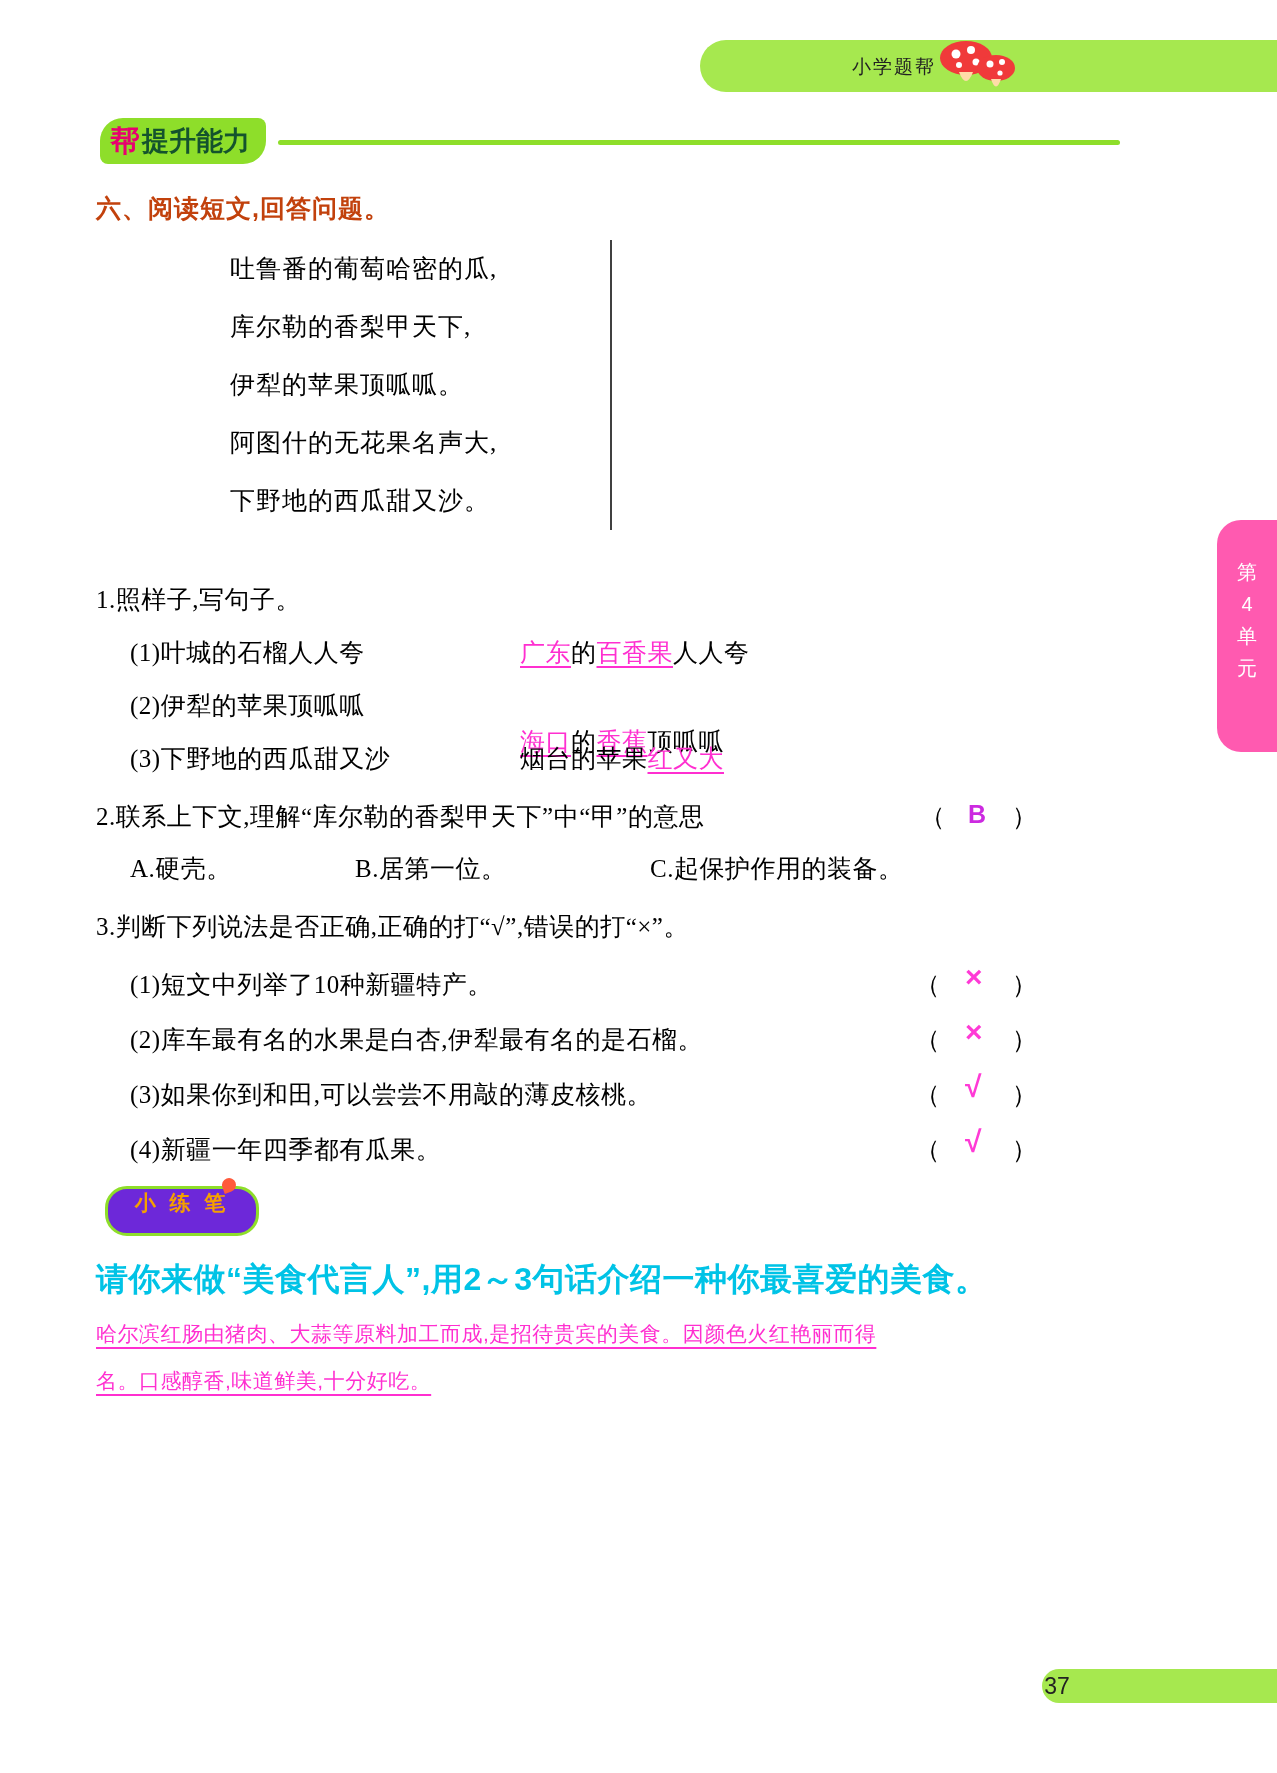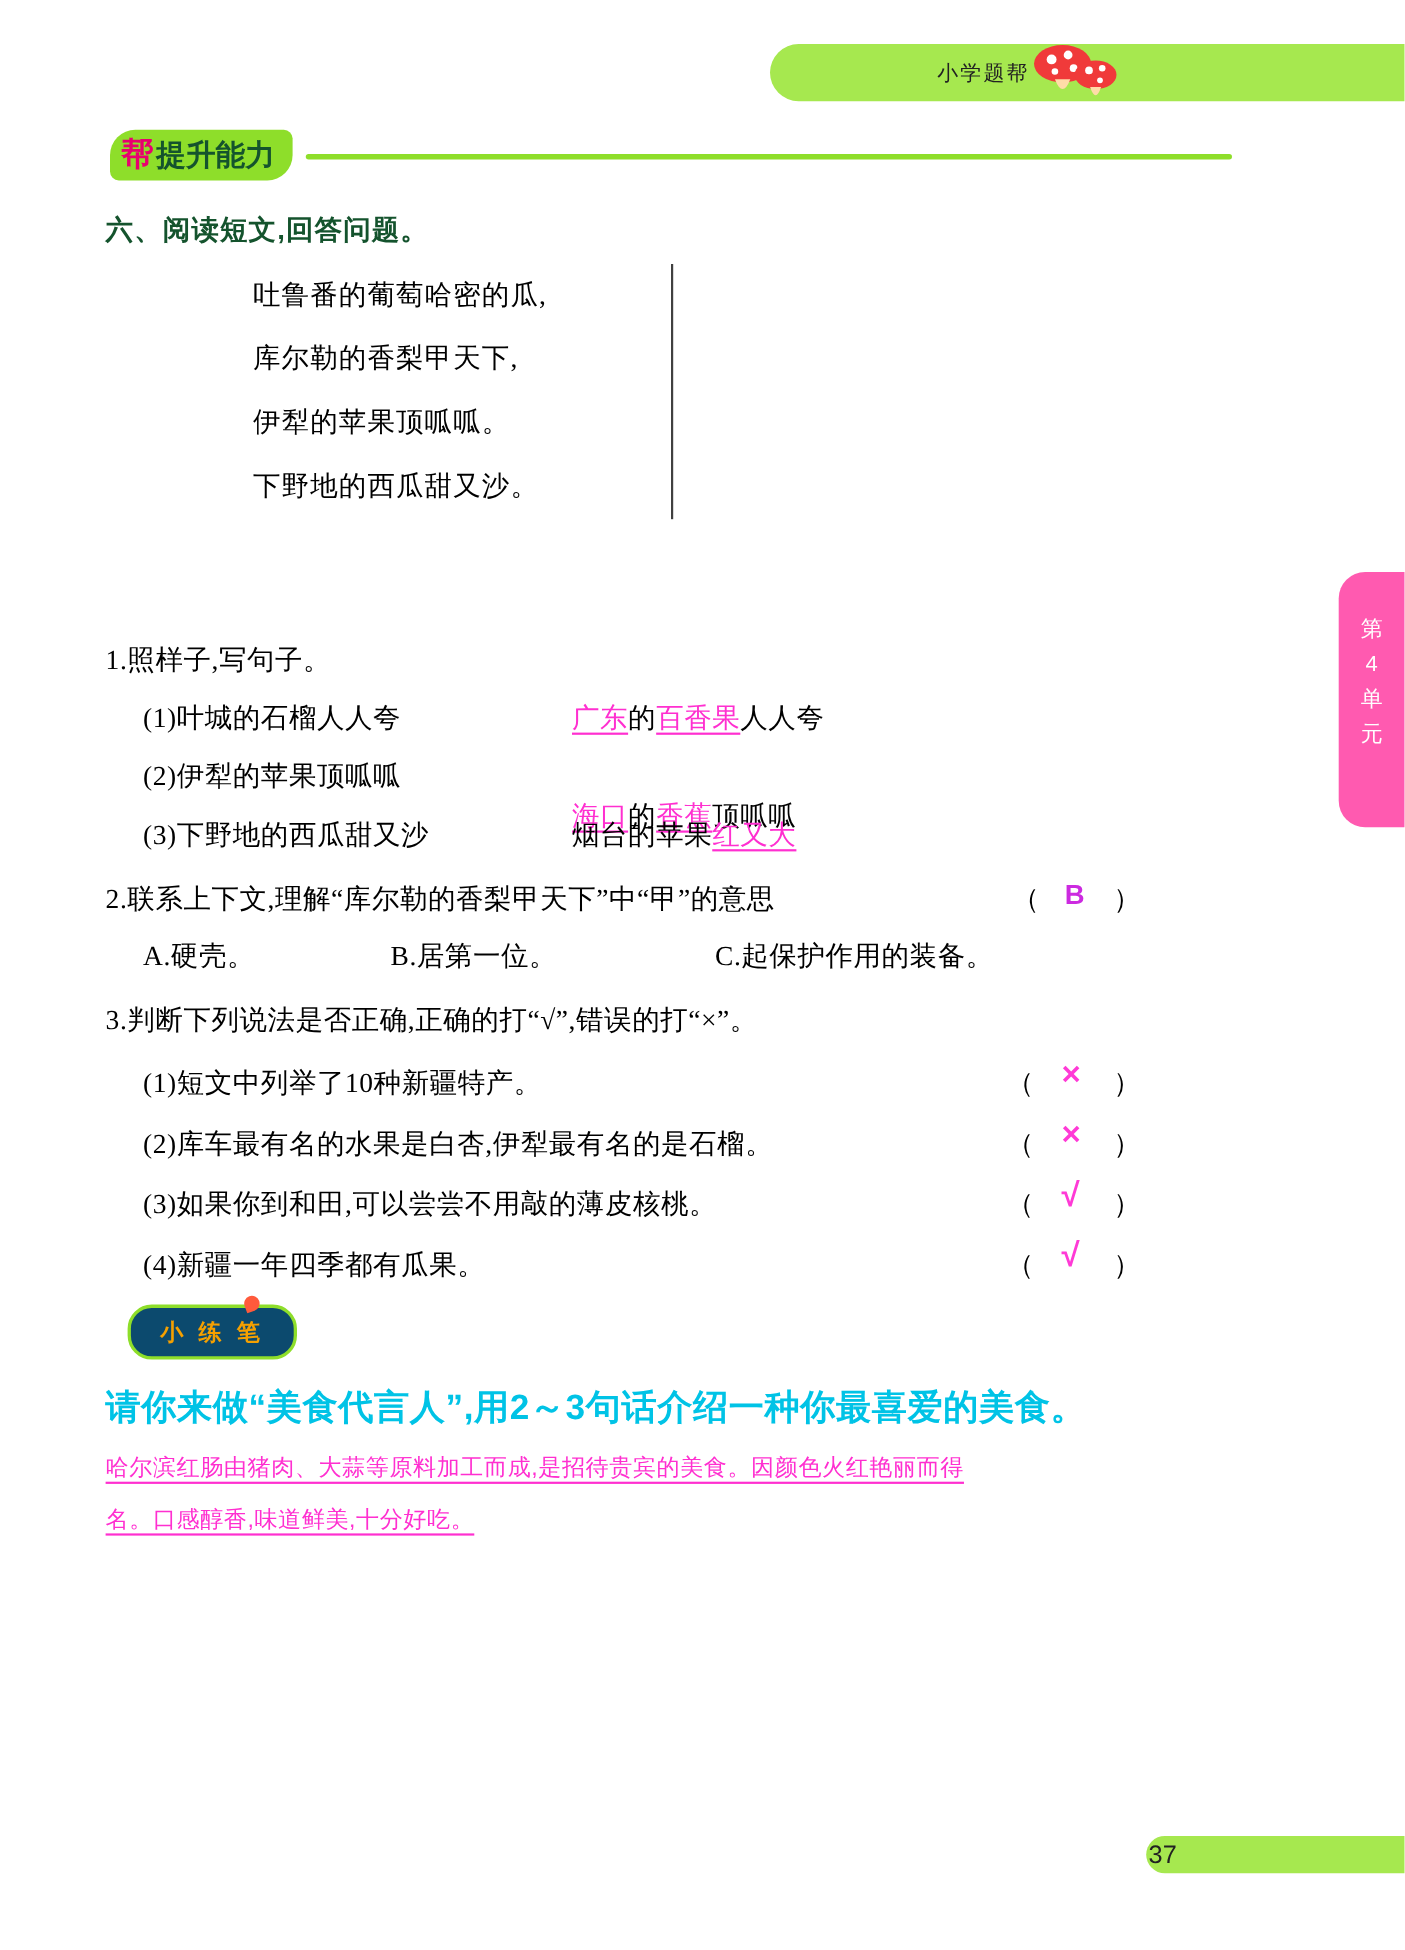--- a/index.html
+++ b/index.html
@@ -87,21 +87,21 @@
     border-radius: 3px;
   }
 
   
   .q6-title {
     position: absolute;
     top: 192px;
     left: 96px;
     font-size: 25px;
     font-weight: bold;
-    color: #14532d;
+    color: #c2410c;
     font-family: "Liberation Sans", sans-serif;
     letter-spacing: 1px;
   }
 
   
   .poem {
     position: absolute;
     top: 240px;
     left: 210px;
     width: 780px;
@@ -169,28 +169,28 @@
   .brk {
     position: absolute;
     font-size: 25px;
     color: #000;
   }
 
   
   .xlb {
     position: absolute;
     top: 1186px;
-    left: 116px;
+    left: 105px;
     width: 148px;
     height: 44px;
     border: 3px solid #8ede2a;
     border-radius: 22px;
-    background: #0c4a6e;
+    background: #6d28d9;
     display: flex;
-    align-items: center;
+    align-items: flex-start;
     justify-content: center;
   }
   .xlb span {
     color: #f5a000;
     font-size: 21px;
     font-weight: bold;
     font-family: "Liberation Sans", sans-serif;
     letter-spacing: 4px;
   }
   .xlb-dot {
@@ -298,20 +298,21 @@
   <div class="rule"></div>
 </div>
 
 <div class="q6-title">六、阅读短文,回答问题。</div>
 
 <div class="poem">
   <div class="poem-col left">
     <div class="poem-line">吐鲁番的葡萄哈密的瓜,</div>
     <div class="poem-line">库尔勒的香梨甲天下,</div>
     <div class="poem-line">伊犁的苹果顶呱呱。</div>
+    <div class="poem-line">阿图什的无花果名声大,</div>
     <div class="poem-line">下野地的西瓜甜又沙。</div>
   </div>
 </div>
 
 <div class="item" style="top:583px;">
   <span>1.</span><span>照样子,写句子。</span>
 </div>
 
 <div class="sub" style="top:636px;">
   <span>(1)叶城的石榴人人夸</span>

